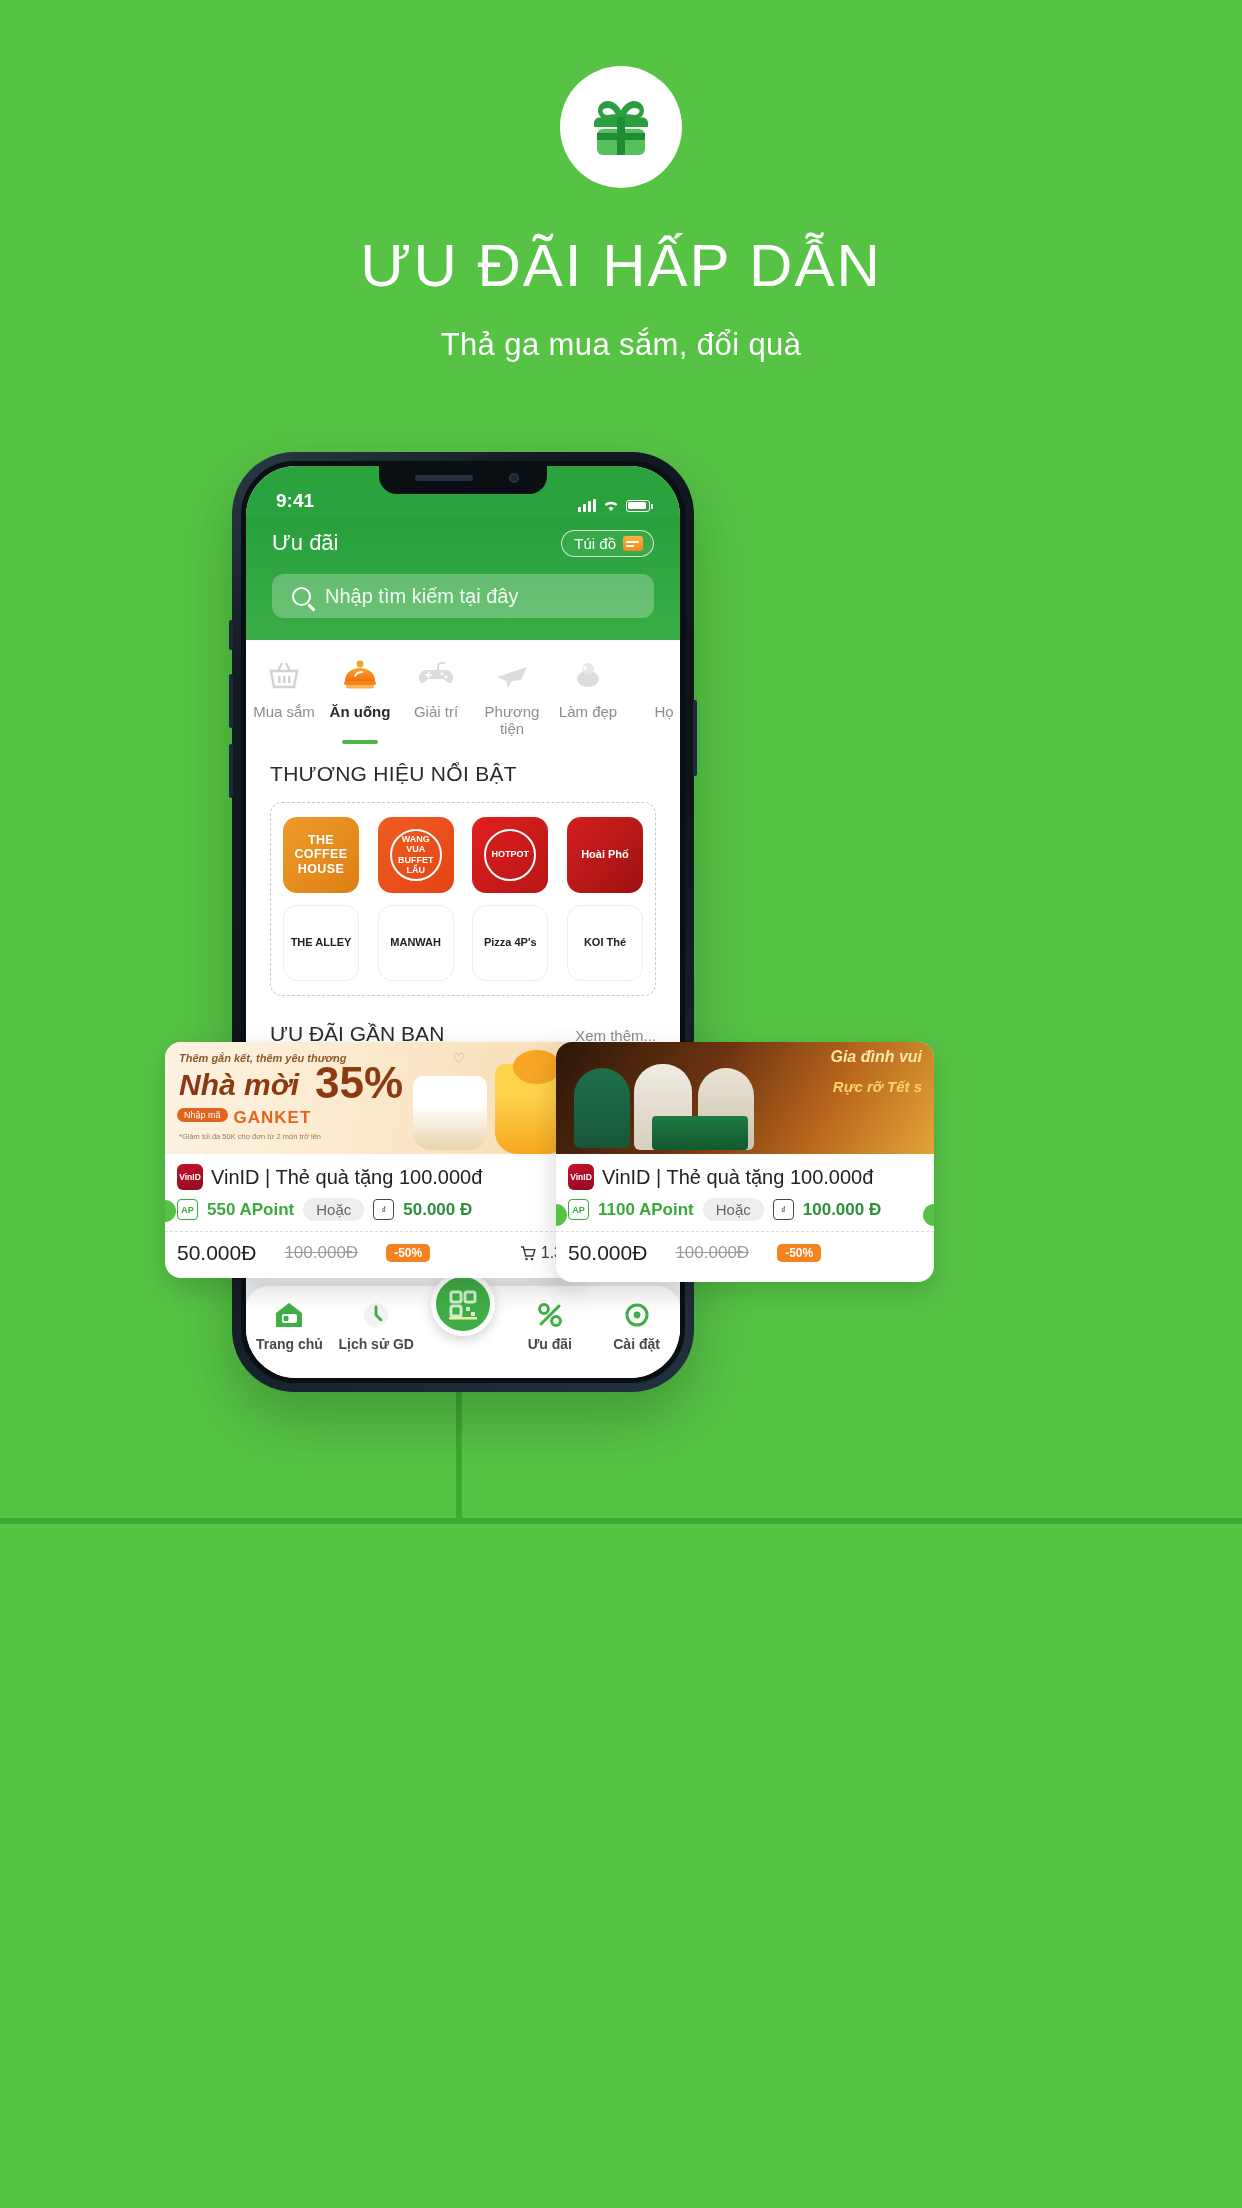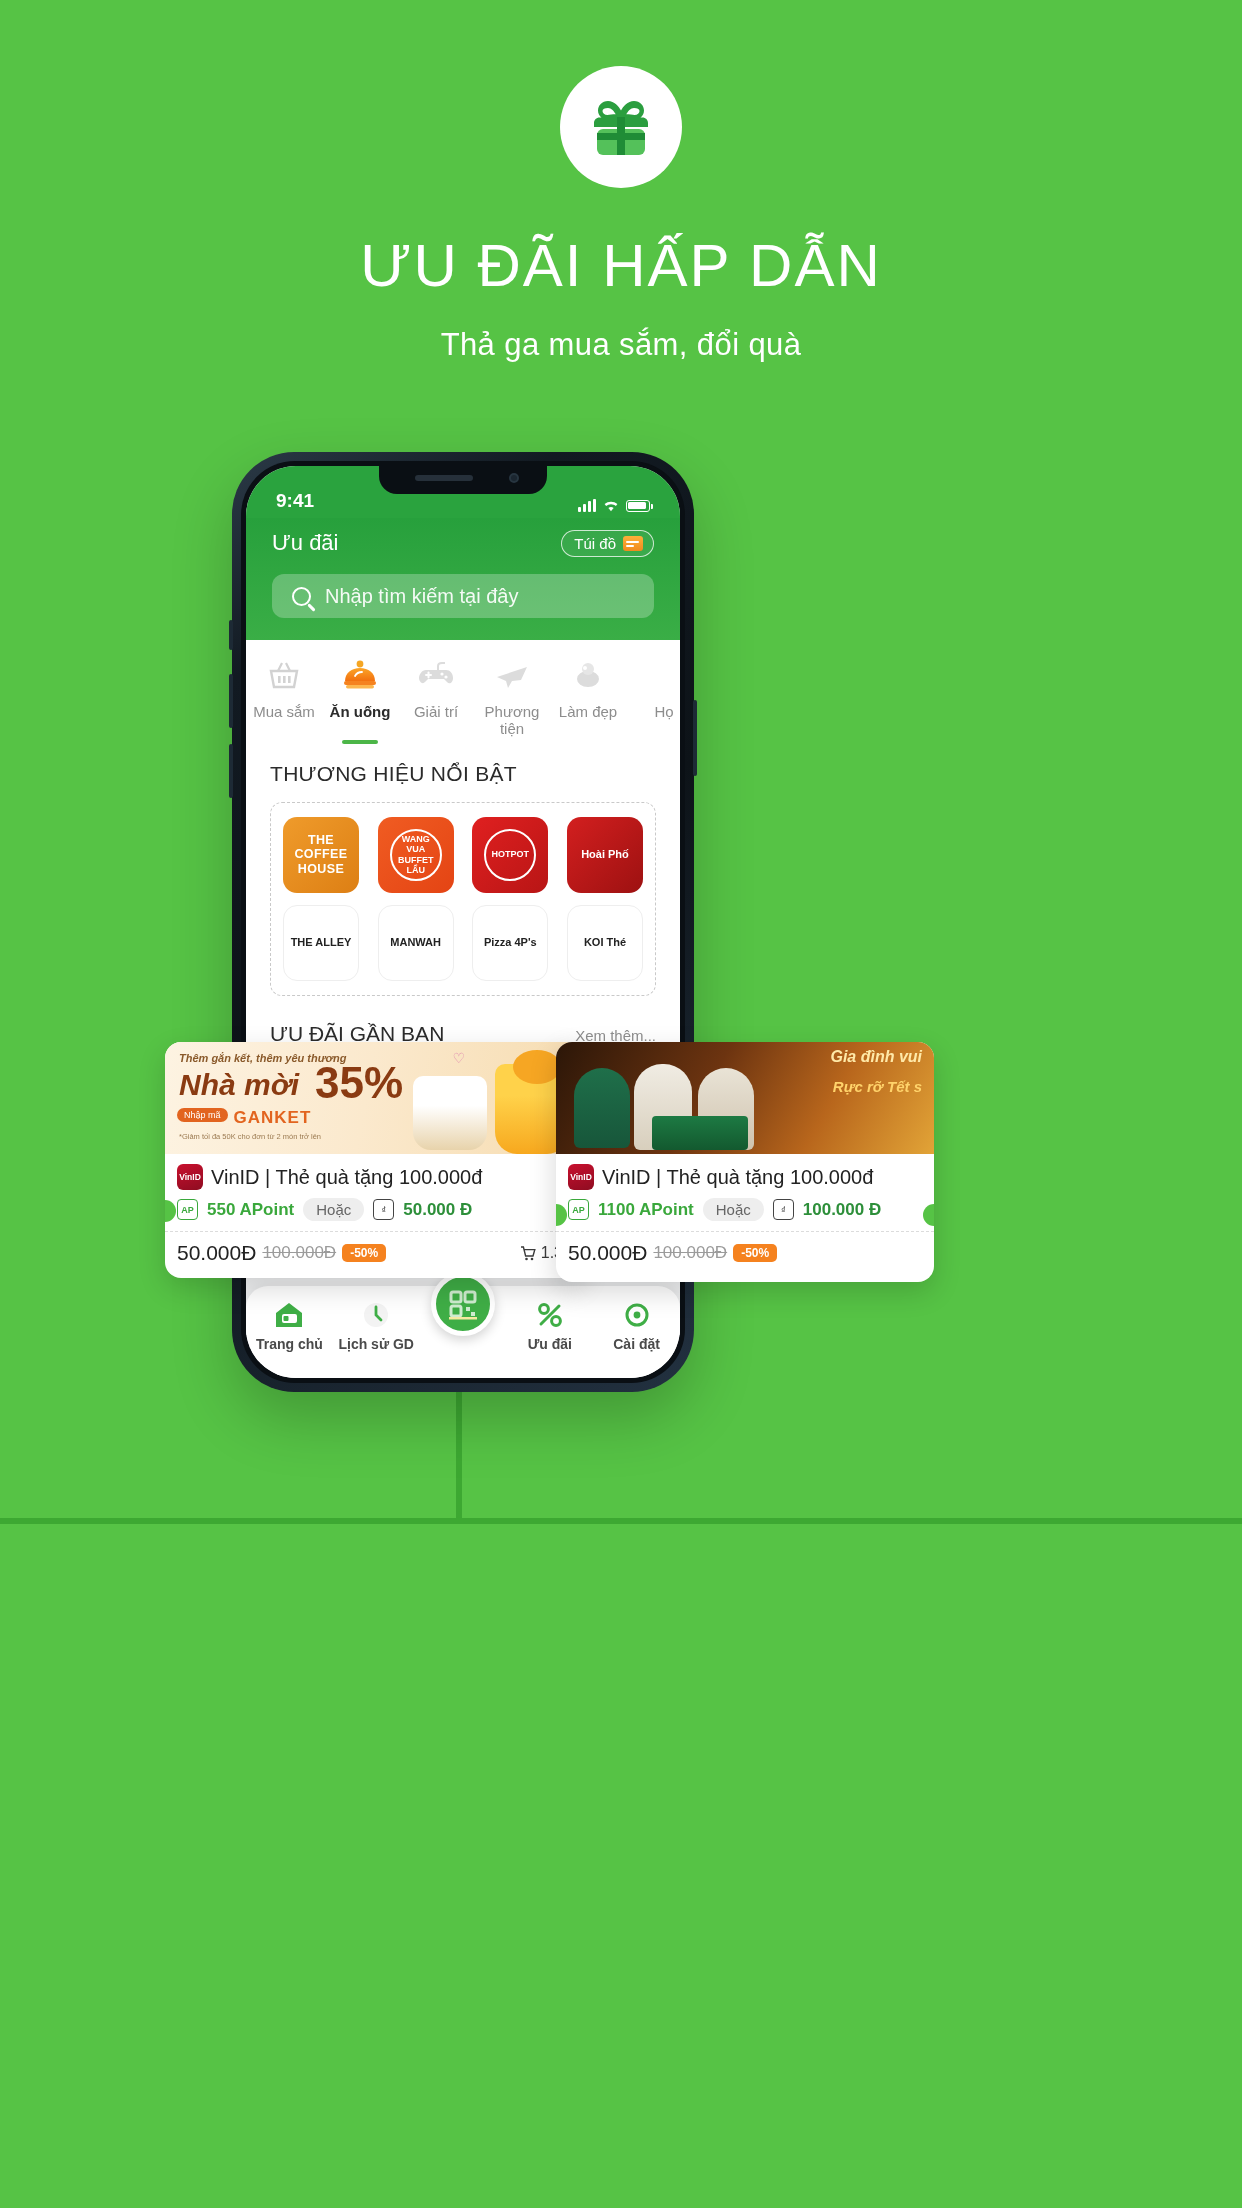--- a/index.html
+++ b/index.html
@@ -160,21 +160,21 @@
     color:#fff;font-size:8.5px;font-weight:bold;display:flex;align-items:center;justify-content:center;
     flex:0 0 auto;
   }
   .v-pts { display:flex; align-items:center; gap:9px; margin-top:8px; font-size:17px; }
   .ap-ico { width:21px;height:21px;border:1.7px solid #3aa83c;border-radius:4px;color:#3aa83c;font-size:9px;font-weight:bold;display:flex;align-items:center;justify-content:center;}
   .ap-txt { color:#3aa83c; font-weight:bold; }
   .or { background:#eeeeee; color:#666; border-radius:12px; padding:3px 13px; font-size:15px; }
   .coin { width:21px;height:21px;border:1.7px solid #444;border-radius:4px;font-size:9px;display:flex;align-items:center;justify-content:center;color:#333;}
   .v-price {
     border-top:1.5px dashed #dcdcdc; margin-top:10px; padding:9px 12px 0;
-    display:flex; align-items:center; gap:6px;
+    display:flex; align-items:center; gap:28px;
   }
   .p-now { font-size:21px; color:#222; }
   .p-old { font-size:17px; color:#9b9b9b; text-decoration:line-through; }
   .p-off { background:#f5821f; color:#fff; font-size:12px; font-weight:bold; border-radius:5px; padding:2px 8px; }
   .p-cart { margin-left:auto; display:flex; align-items:center; gap:5px; font-size:16px; color:#3b3b3b; }
   .notch-l, .notch-r {
     position:absolute; width:22px; height:22px; border-radius:50%; background:#56c345; top:158px;
   }
   .notch-l { left:-11px; } .notch-r { right:-11px; }
   .v2 .notch-l, .v2 .notch-r { background:#56c345; top:162px; }

